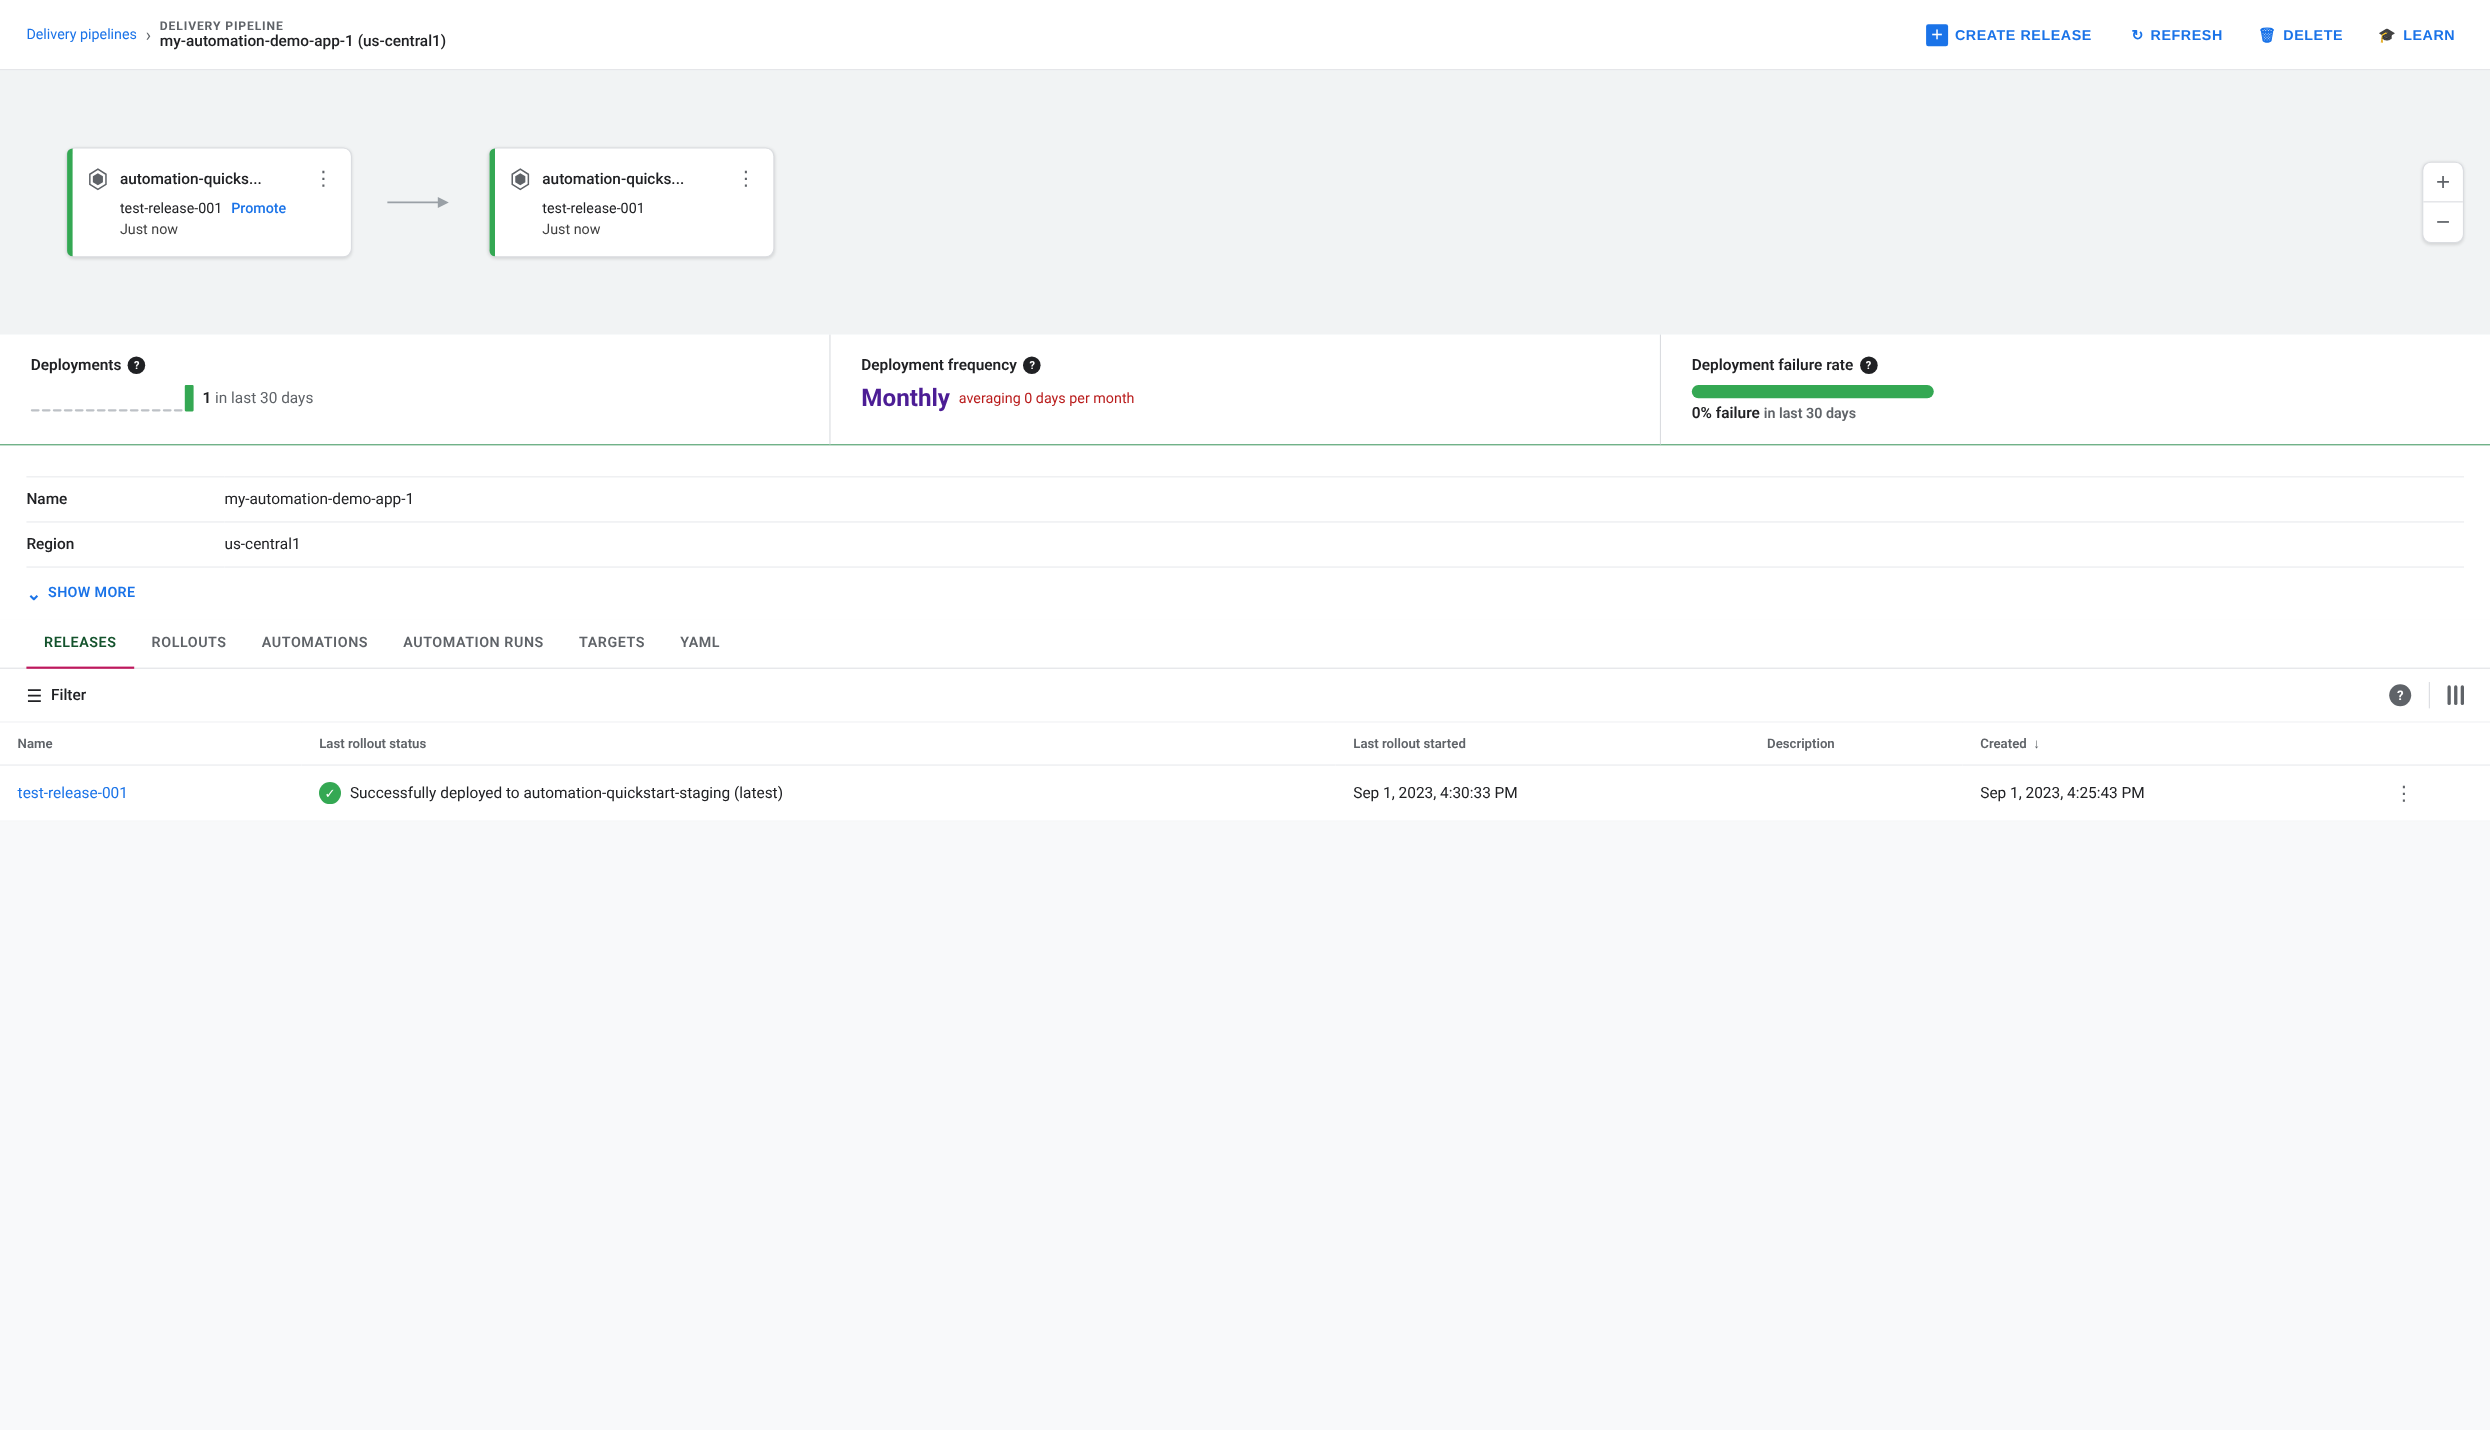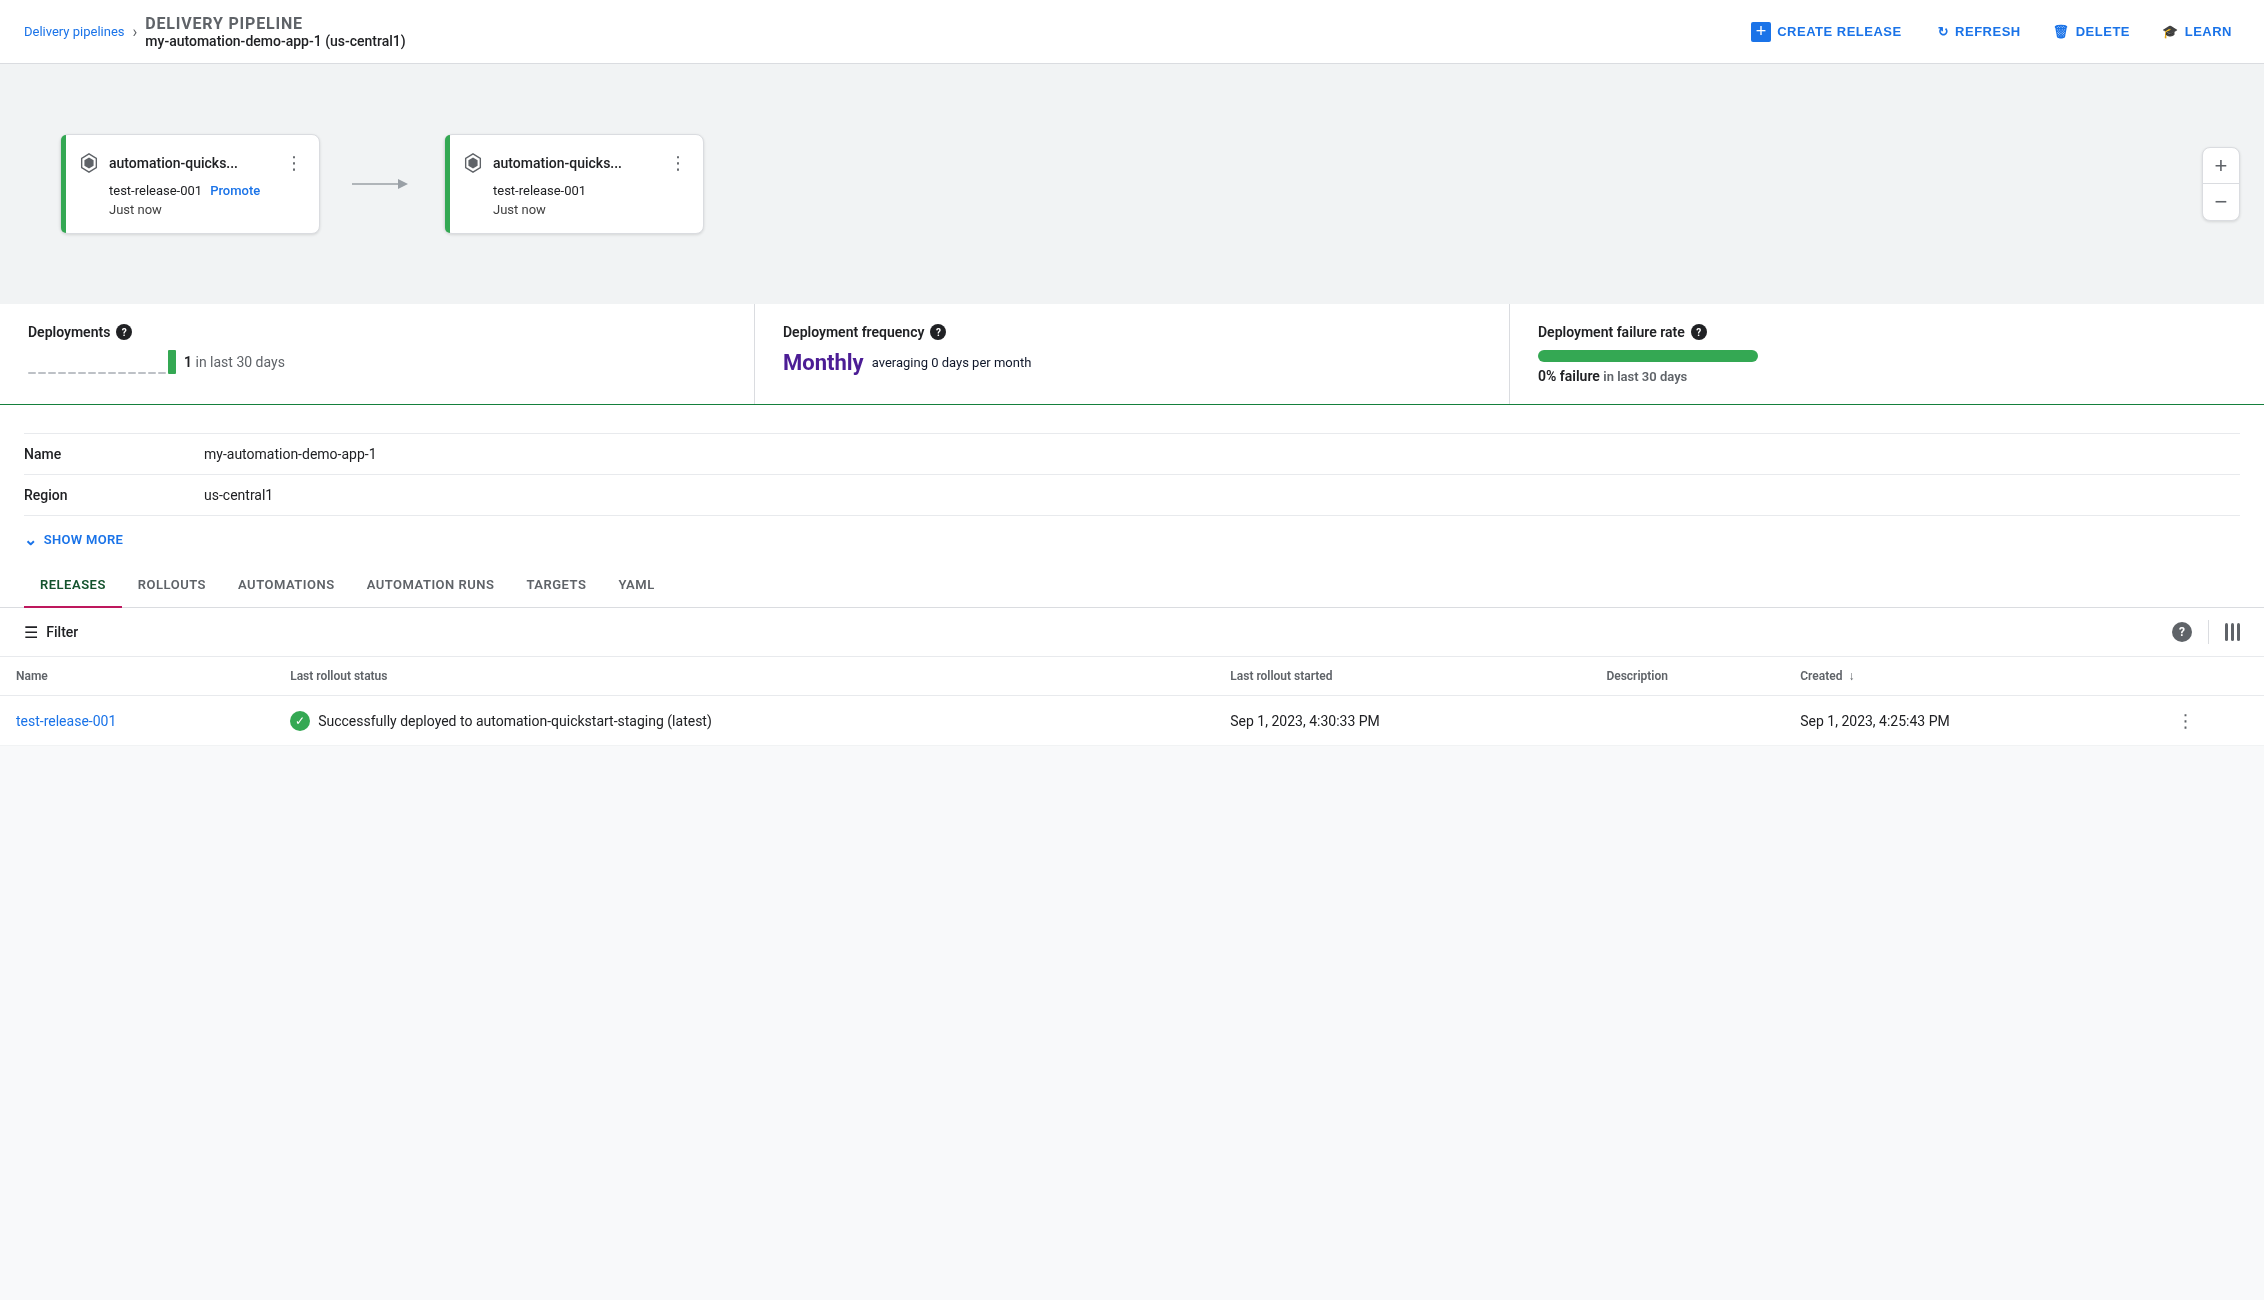--- a/index.html
+++ b/index.html
@@ -256,21 +256,21 @@
       font-size: 14px;
       color: #5f6368;
     }
     .metric-freq-main {
       font-size: 22px;
       font-weight: 700;
       color: #4c1d95;
     }
     .metric-freq-sub {
       font-size: 13px;
-      color: #0f172a;
+      color: #b91c1c;
     }
     .failure-bar-container {
       width: 220px;
       height: 12px;
       background: #34a853;
       border-radius: 6px;
       margin-bottom: 6px;
     }
     .failure-text {
       font-size: 14px;
@@ -485,21 +485,21 @@
     }
   </style>
 </head>
 <body>
 
 <div class="top-bar">
   <div class="breadcrumb">
     <a class="breadcrumb-link">Delivery pipelines</a>
     <span class="breadcrumb-sep">›</span>
     <div>
-      <div style="font-size:16px; font-weight:700; letter-spacing:0.8px; color:#5f6368;">DELIVERY PIPELINE</div>
+      <div style="font-size:11px; font-weight:700; letter-spacing:0.8px; color:#5f6368;">DELIVERY PIPELINE</div>
       <div style="font-size:14px; font-weight:500; color:#202124;">my-automation-demo-app-1 (us-central1)</div>
     </div>
   </div>
   <div class="top-bar-actions">
     <button class="create-release-btn">
       <span class="plus-icon">+</span>
       <span>CREATE RELEASE</span>
     </button>
     <button class="action-btn">
       <span>↻</span>

